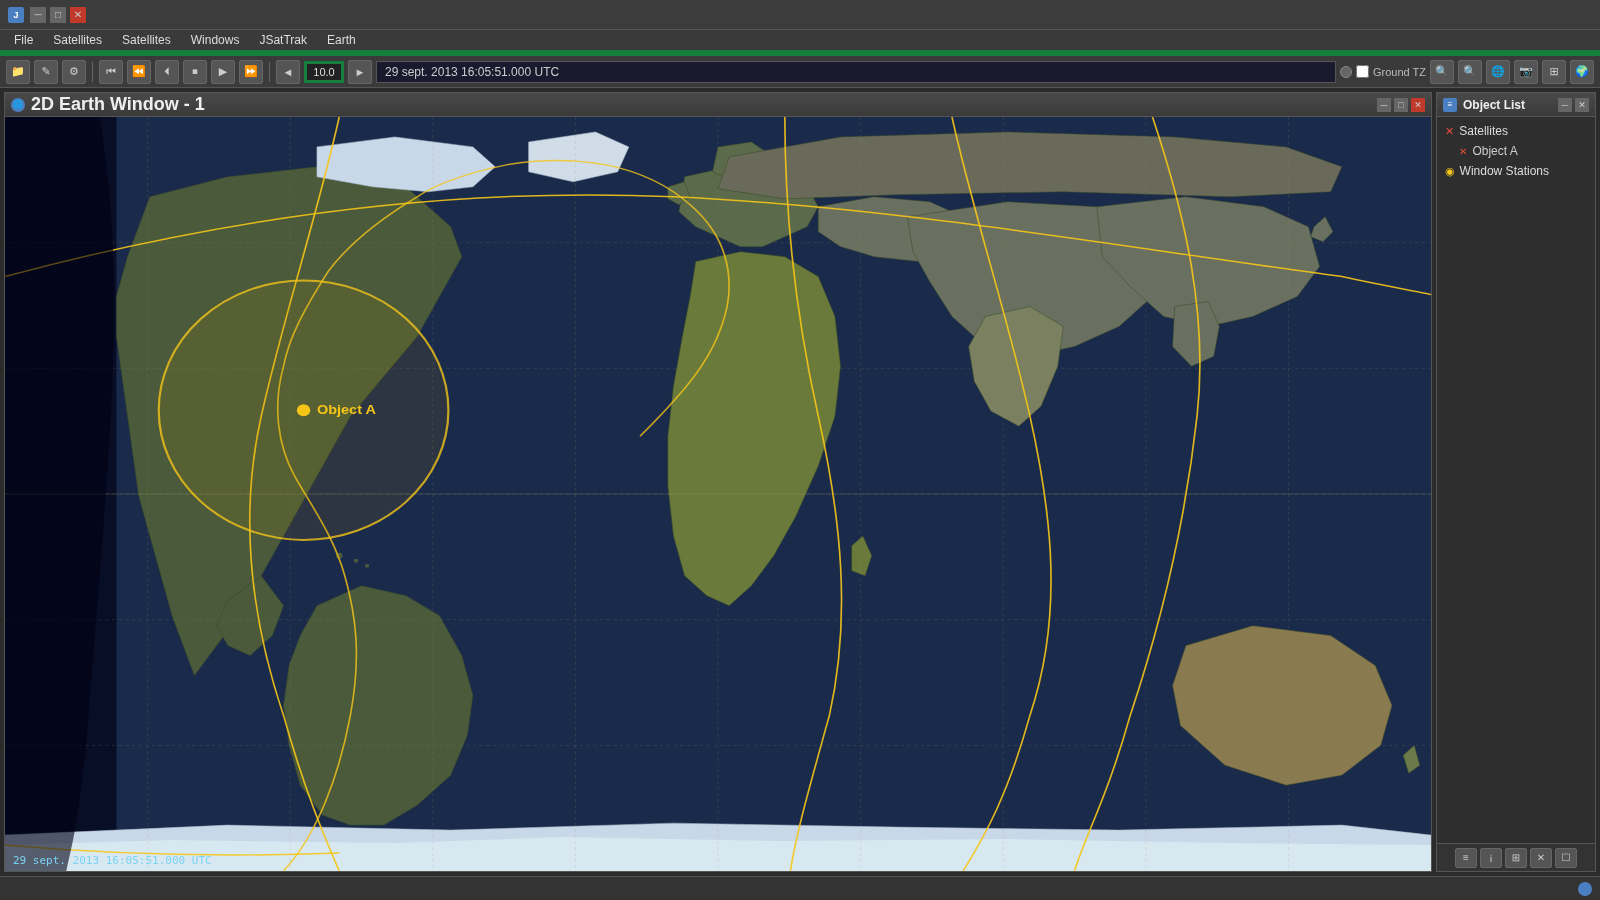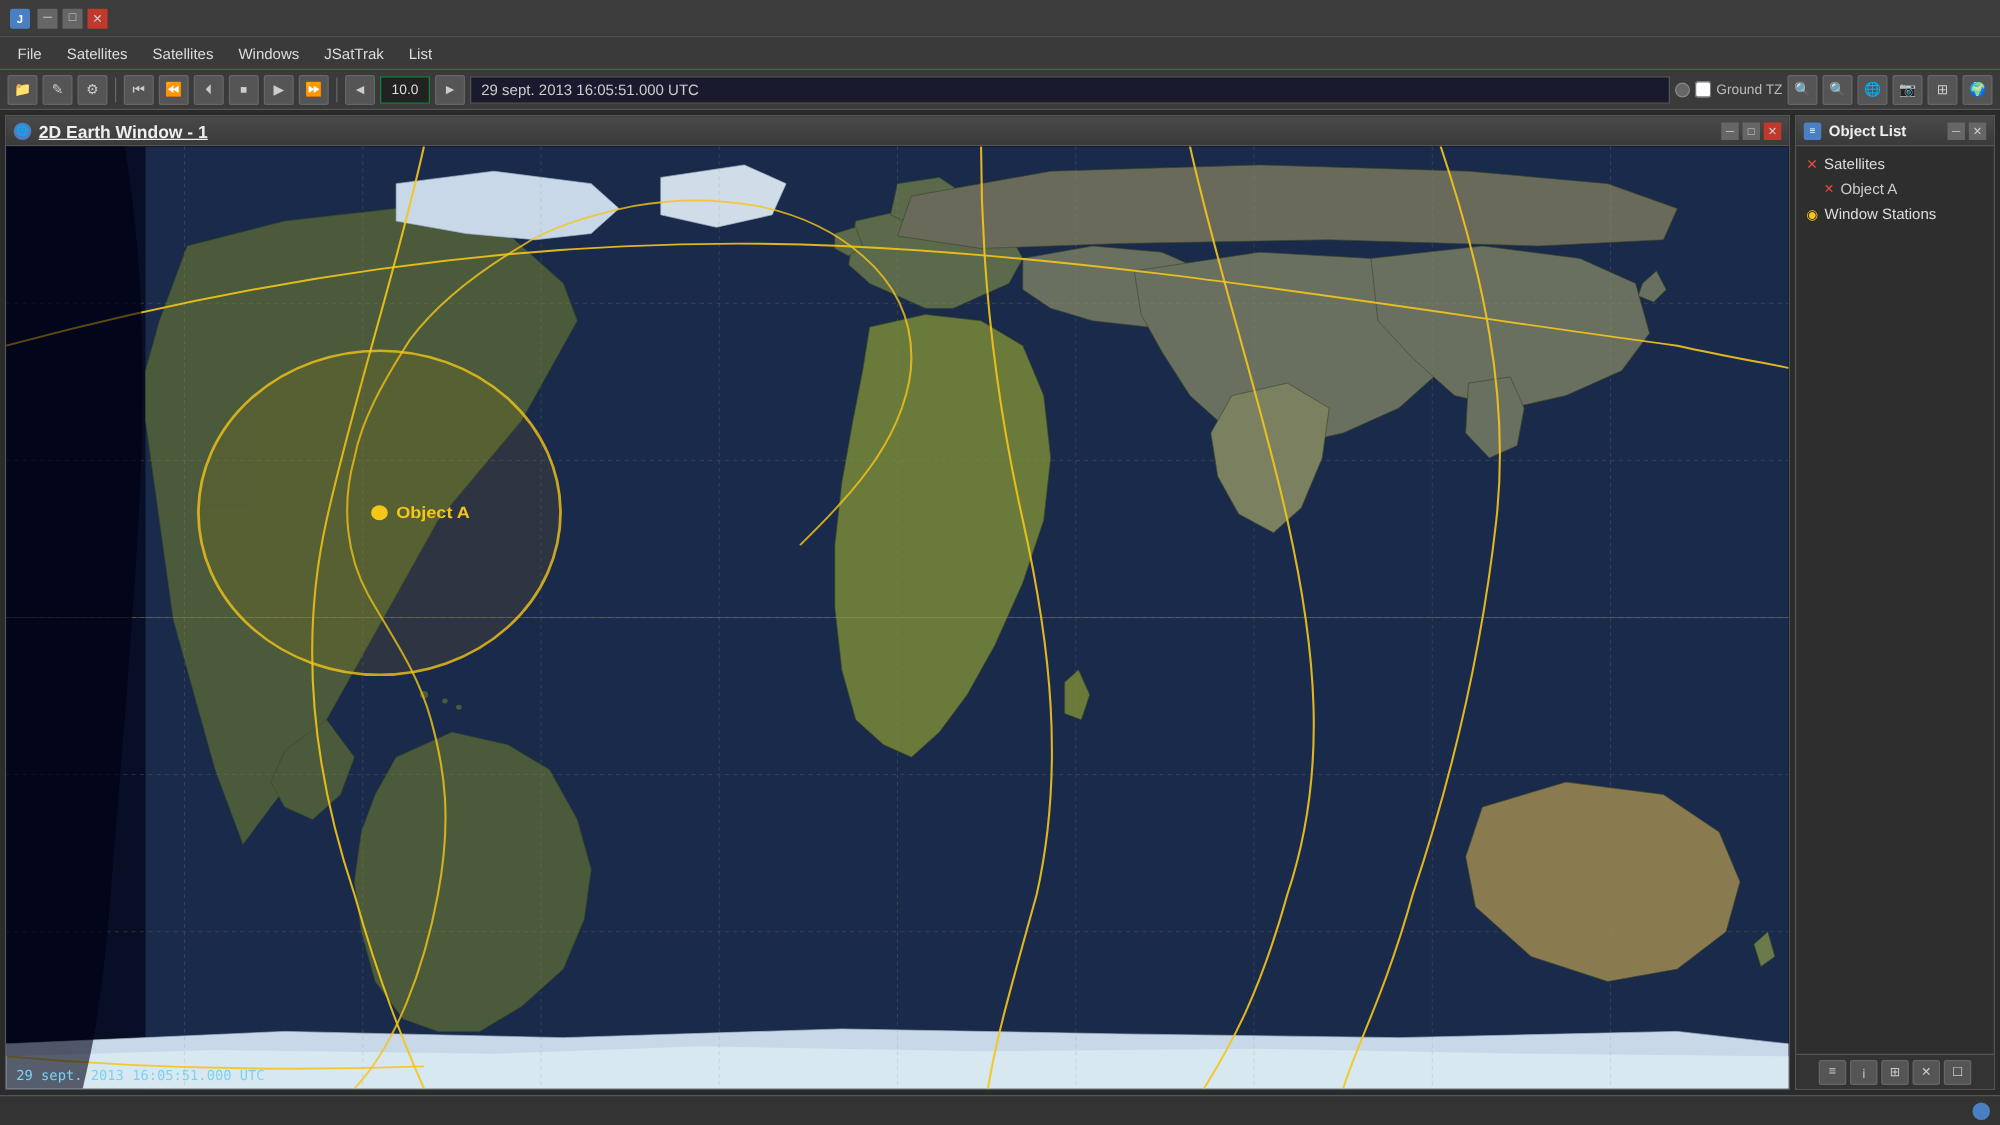--- a/index.html
+++ b/index.html
@@ -50,21 +50,21 @@
     }
     #title-bar .win-btn.close-btn { background: #c0392b; }
 
     
     #menu-bar {
       background: #3a3a3a;
       height: 26px;
       display: flex;
       align-items: center;
       padding: 0 4px;
-      border-bottom: 1px solid #15803d;
+      border-bottom: 6px solid #15803d;
     }
     .menu-item {
       padding: 3px 10px;
       cursor: pointer;
       color: #ddd;
       font-size: 12px;
       border-radius: 2px;
     }
 
     
@@ -88,21 +88,21 @@
       border-radius: 2px;
     }
     .tb-separator {
       width: 1px;
       height: 20px;
       background: #666;
       margin: 0 2px;
     }
     .tb-speed {
       background: #222;
-      border: 1px solid #15803d;
+      border: 3px solid #15803d;
       color: #ddd;
       width: 40px;
       height: 22px;
       text-align: center;
       font-size: 11px;
       padding: 0 3px;
     }
     .tb-datetime {
       background: #1a1a2e;
       border: 1px solid #555;
@@ -152,24 +152,23 @@
       width: 14px; height: 14px;
       background: #4a7fc1;
       border-radius: 50%;
       margin-right: 6px;
       font-size: 8px;
       display: flex; align-items: center; justify-content: center;
       color: white;
     }
     #earth-window-titlebar .ew-title {
       flex: 1;
-      font-size: 14px;
+      font-size: 18px;
       font-weight: bold;
       color: #eee;
-      text-decoration: underline;
     }
     #earth-window-titlebar .ew-controls {
       display: flex; gap: 3px;
     }
     #earth-window-titlebar .ew-btn {
       width: 14px; height: 14px;
       background: #666;
       border: none; cursor: pointer;
       color: #ccc; font-size: 9px;
       display: flex; align-items: center; justify-content: center;
@@ -339,21 +338,21 @@
     <button class="win-btn close-btn">✕</button>
   </div>
 </div>
 
 <div id="menu-bar">
   <div class="menu-item">File</div>
   <div class="menu-item">Satellites</div>
   <div class="menu-item">Satellites</div>
   <div class="menu-item">Windows</div>
   <div class="menu-item">JSatTrak</div>
-  <div class="menu-item">List</div>
+  <div class="menu-item">Earth</div>
 </div>
 
 <div id="toolbar">
   <button class="tb-btn">📁</button>
   <button class="tb-btn">✎</button>
   <button class="tb-btn">⚙</button>
   <div class="tb-separator"></div>
   <button class="tb-btn">⏮</button>
   <button class="tb-btn">⏪</button>
   <button class="tb-btn">⏴</button>

